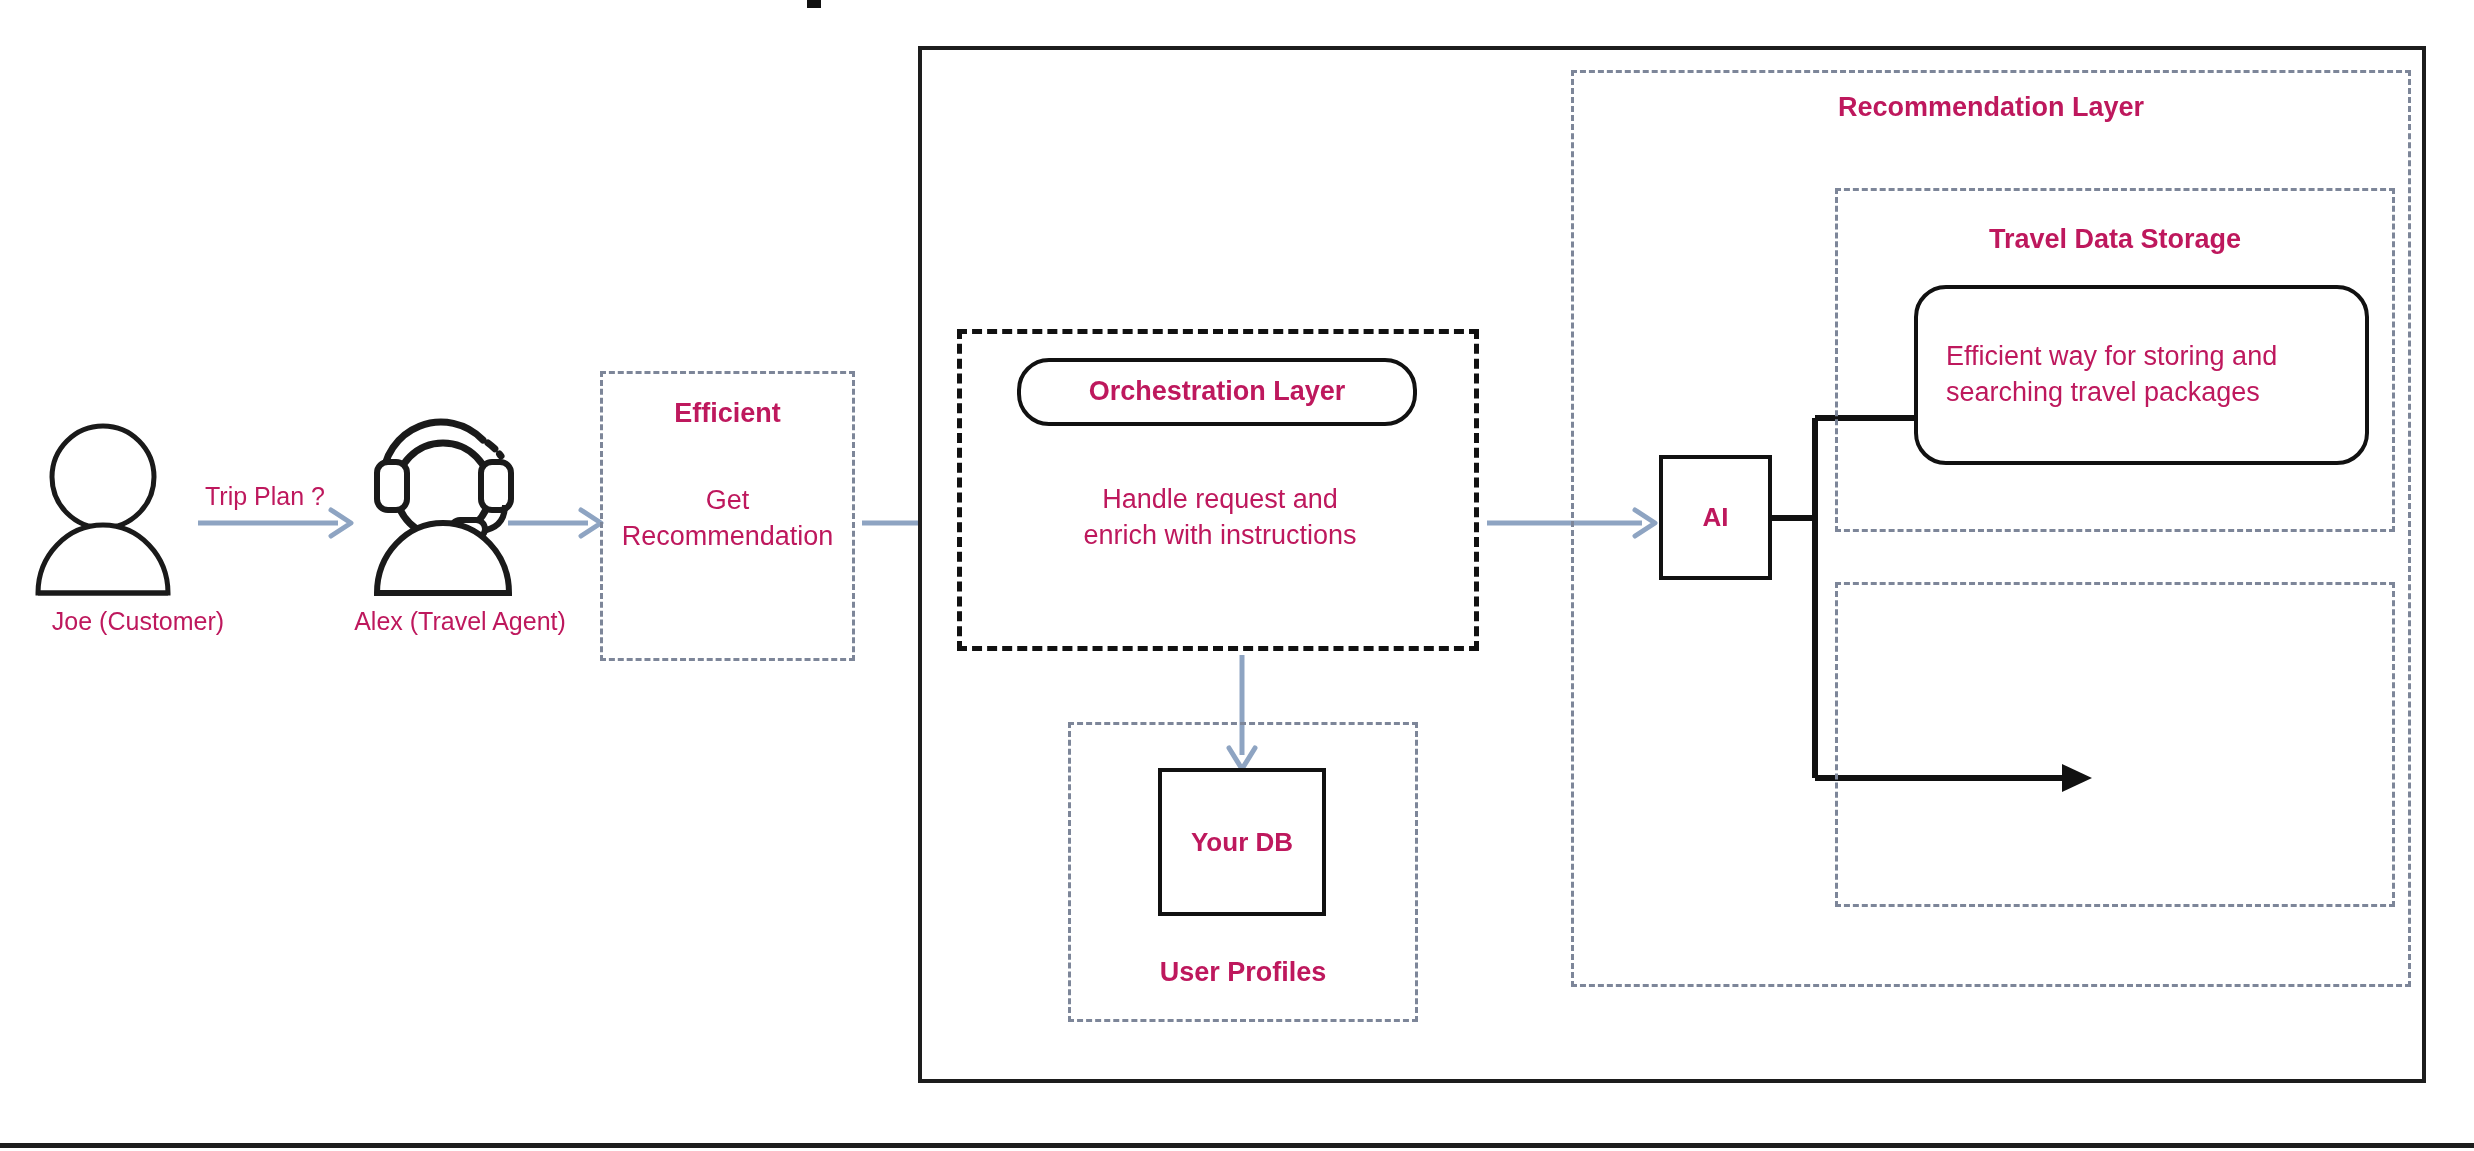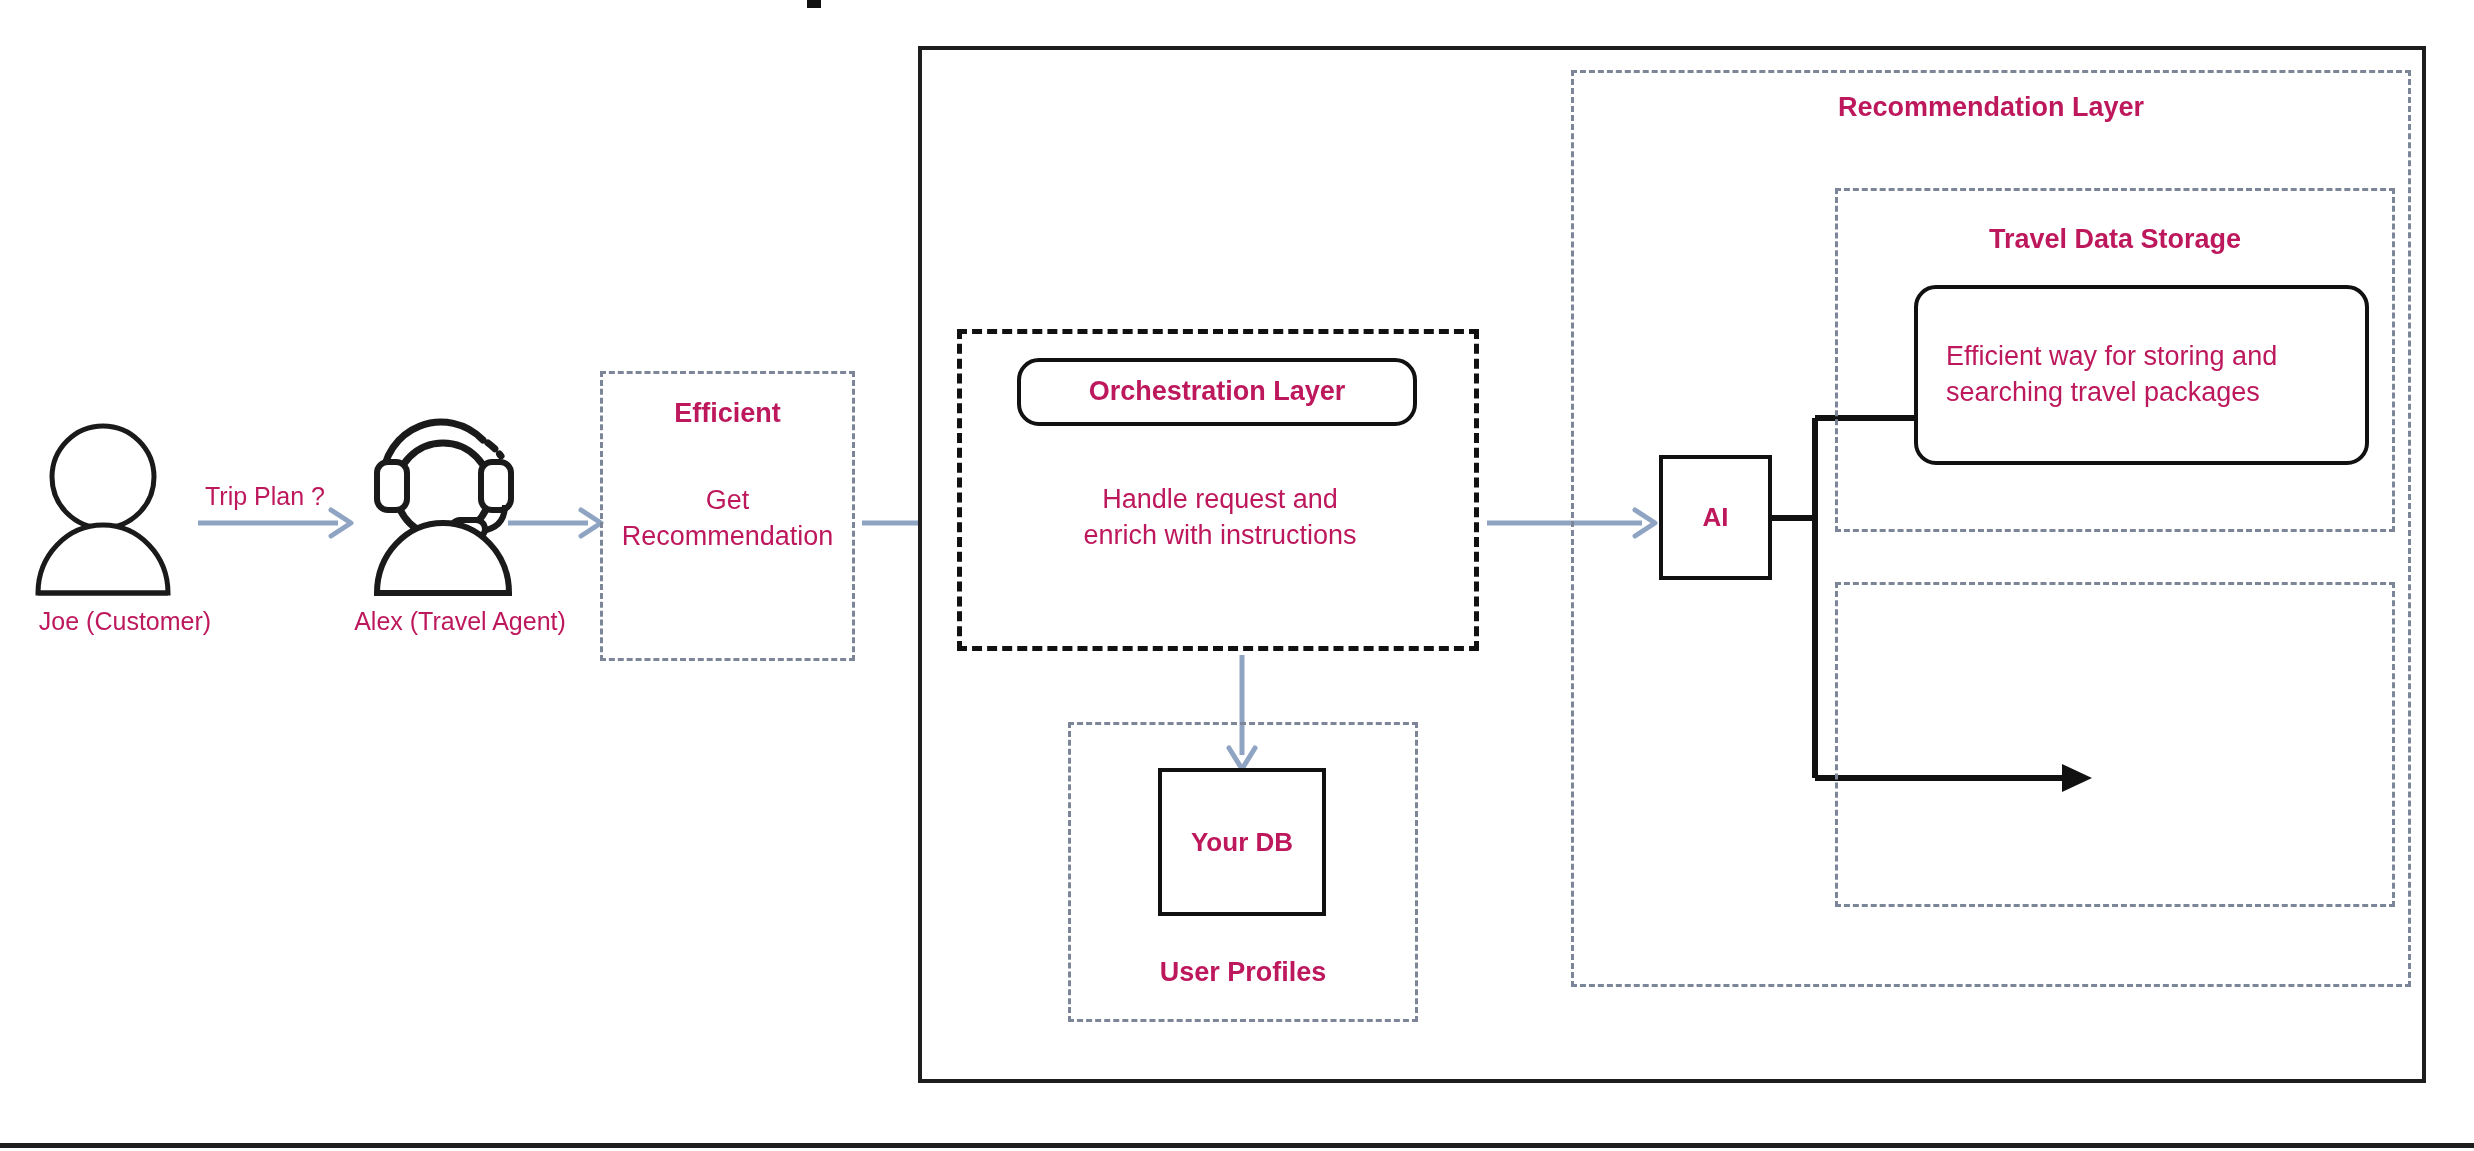--- a/index.html
+++ b/index.html
@@ -47,21 +47,21 @@
     background: transparent;
     box-sizing: border-box;
   }
   .solid-box {
     border: 4px solid #111111;
     background: #ffffff;
     box-sizing: border-box;
   }
   .round-box {
     border: 4px solid #111111;
-    border-radius: 22px;
+    border-radius: 32px;
     background: #ffffff;
     box-sizing: border-box;
     display: flex;
     align-items: center;
     justify-content: center;
   }
   .round-box-sm {
     border: 4px solid #111111;
     border-radius: 26px;
     background: #ffffff;
@@ -89,21 +89,21 @@
 
   <div class="abs" style="left:807px; top:0px; width:14px; height:8px; background:#111111;"></div>
 
   <div class="abs" style="left:18px; top:415px; width:215px; height:215px;">
     <svg width="215" height="215" viewBox="0 0 215 215">
       <circle cx="85" cy="62" r="51" fill="#fff" stroke="#1a1a1a" stroke-width="5"></circle>
       <path d="M20 178 A65 68 0 0 1 150 178 Z" fill="#fff" stroke="#1a1a1a" stroke-width="5"></path>
       <line x1="20" y1="178" x2="150" y2="178" stroke="#1a1a1a" stroke-width="5"></line>
     </svg>
   </div>
-  <div class="abs lbl t-person-name" style="left:0px; top:605px; width:250px;">Joe (Customer)</div>
+  <div class="abs lbl t-person-name" style="left:0px; top:605px; width:250px;padding-left:13px;">Joe (Customer)</div>
 
   <div class="abs lbl t-edge" style="left:170px; top:480px; width:190px;">Trip Plan ?</div>
   <div class="abs" style="left:198px; top:503px; width:155px; height:40px;">
     <svg width="155" height="40" viewBox="0 0 155 40">
       <line x1="0" y1="20" x2="140" y2="20" stroke="#8ea4c2" stroke-width="5"></line>
       <path d="M133 7 L153 20 L133 33" fill="none" stroke="#8ea4c2" stroke-width="5" stroke-linecap="round" stroke-linejoin="round"></path>
     </svg>
   </div>
 
   <div class="abs" style="left:355px; top:400px; width:210px; height:230px;">

